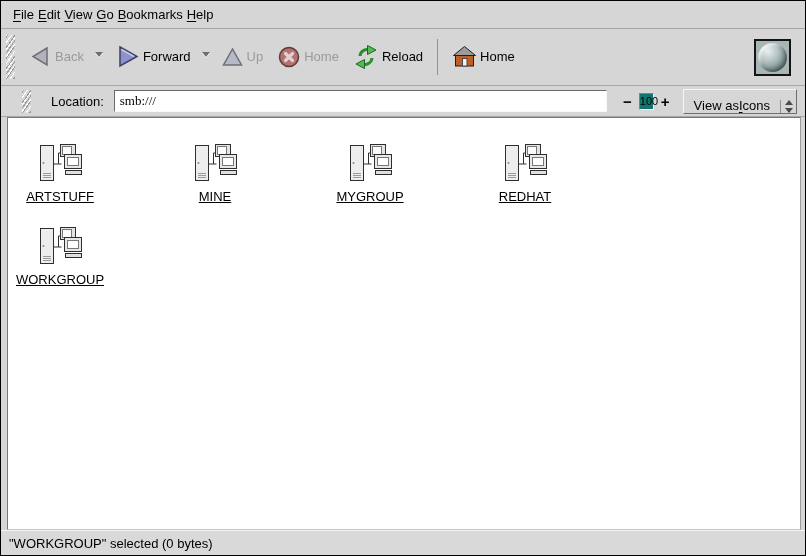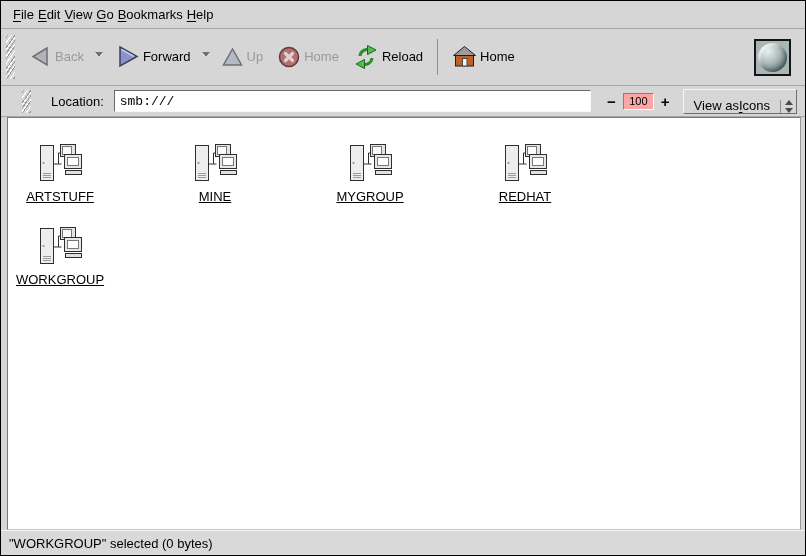--- a/index.html
+++ b/index.html
@@ -61,28 +61,28 @@
     display:flex;align-items:center;
     padding:0 8px 0 20px;
     border-bottom:1px solid #a6a6a6;
   }
   .locbar .grip{height:23px;margin:0 6px 0 1px;}
   .loc-label{margin:0 10px 0 14px;white-space:nowrap;}
   .loc-input{
     flex:1 1 auto;min-width:0;height:22px;
     border:1px solid #6a6a6a;border-bottom-color:#f8f8f8;border-right-color:#f8f8f8;
     background:#fff;padding:2px 5px;
-    font-family:Liberation Mono, monospace;font-size:13px;color:#000;
+    font-family:Liberation Serif, serif;font-size:13px;color:#000;
     outline:none;
   }
   .zoom-out,.zoom-in{font-weight:bold;font-size:15px;flex:none;cursor:default;line-height:15px;}
   .zoom-out{margin-left:16px;}
   .zoom-level{
-    flex:none;width:31px;height:17px;margin:0 7px;
-    background:#fca5a5;
+    flex:none;width:15px;height:17px;margin:0 7px;
+    background:#0f766e;
     border:1px solid #818181;border-bottom-color:#fdfdfd;border-right-color:#fdfdfd;
     font-size:11px;text-align:center;line-height:15px;cursor:default;
   }
   .view-as{
     flex:none;margin-left:13px;height:25px;
     display:flex;align-items:flex-end;
     background:#d6d6d6;
     border:1px solid #6e6e6e;border-top-color:#f6f6f6;border-left-color:#f6f6f6;
     cursor:default;
   }

